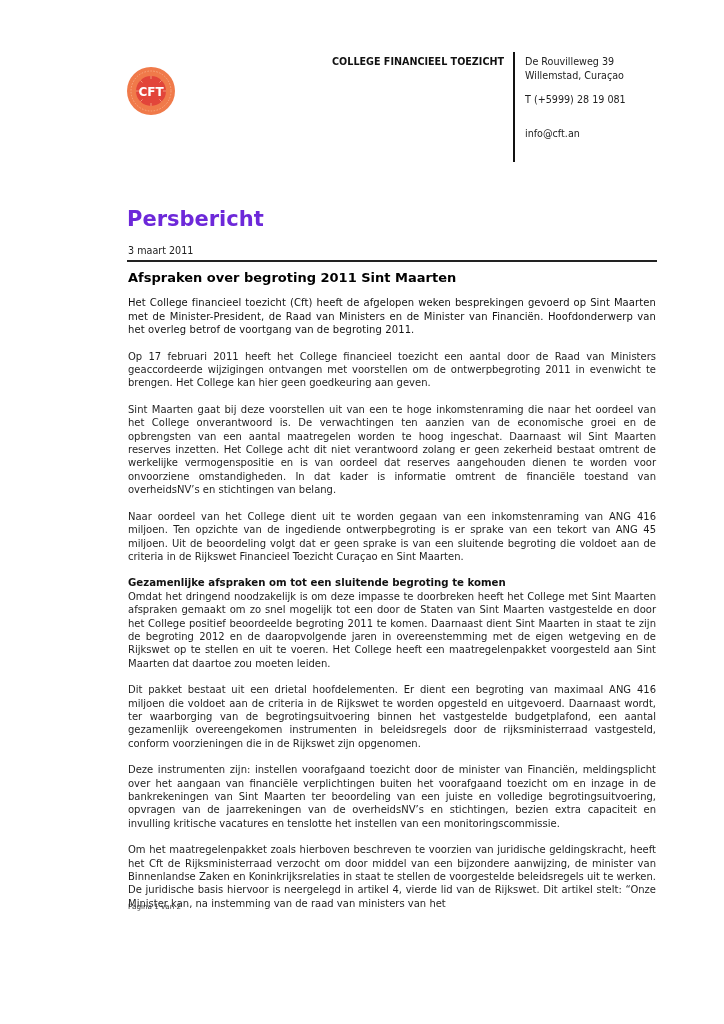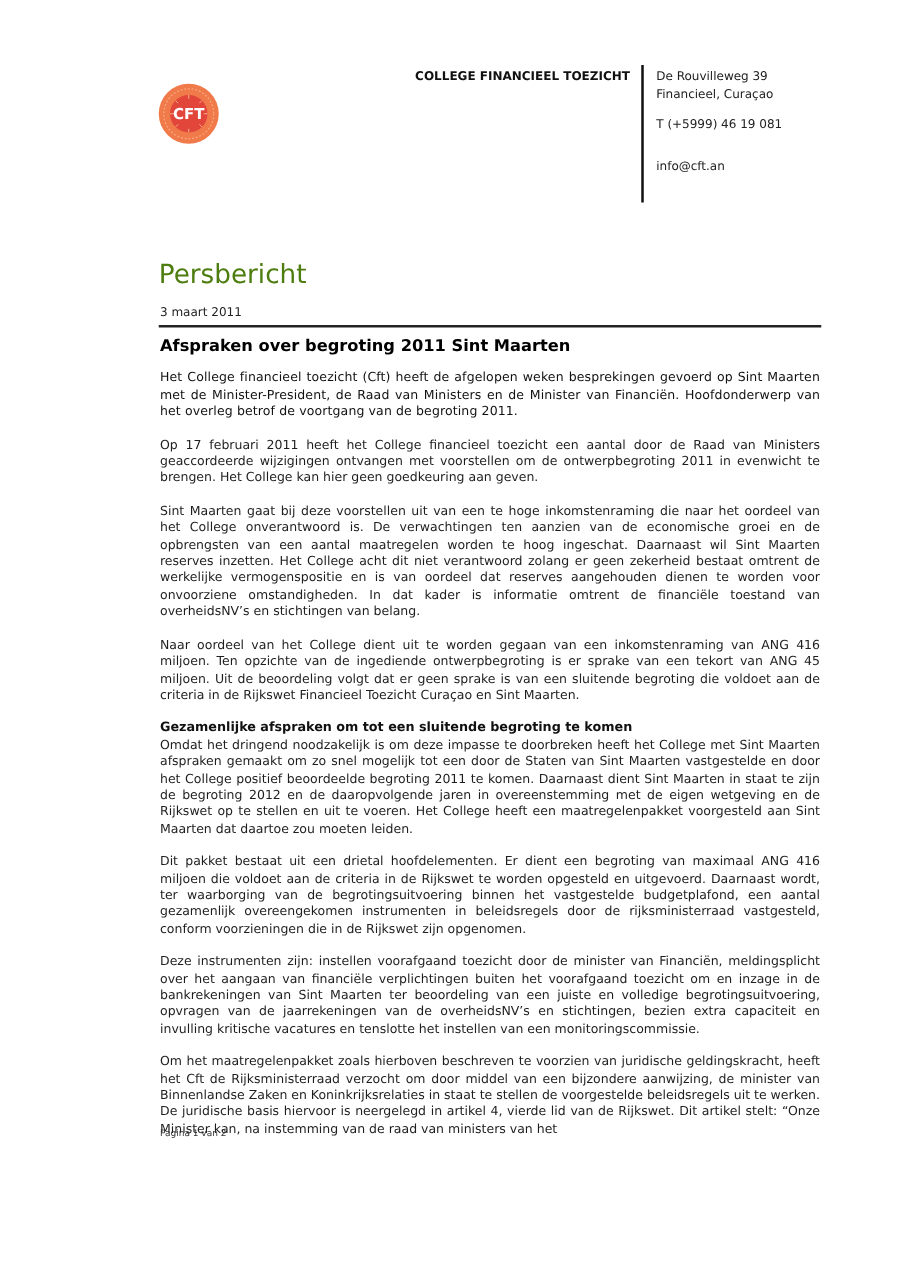--- a/index.html
+++ b/index.html
@@ -11,21 +11,21 @@
   .logo { position: absolute; left: 126px; top: 66px; width: 50px; height: 50px; }
   .org-name { position: absolute; left: 320px; top: 56px; width: 184px; text-align: right;
               font-size: 9.6px; font-weight: bold; letter-spacing: 0; color: #111; }
   .header-divider { position: absolute; left: 513px; top: 52px; width: 2px; height: 110px; background: #111; }
   .contact { position: absolute; left: 525px; top: 55px; font-size: 9.6px; line-height: 14px; color: #222; }
   .contact .line { display: block; white-space: nowrap; }
   .contact .gap1 { height: 10px; }
   .contact .gap2 { height: 20px; }
 
   
-  .doc-title { position: absolute; left: 127px; top: 207px; font-size: 21px; font-weight: normal; color: #4d7c0f; margin: 0; }
+  .doc-title { position: absolute; left: 127px; top: 207px; font-size: 21px; font-weight: bold; color: #6d28d9; margin: 0; }
   .date { position: absolute; left: 128px; top: 245px; font-size: 9.6px; color: #222; }
   .title-rule { position: absolute; left: 127px; top: 260px; width: 530px; height: 1.5px; background: #222; }
 
   .content { position: absolute; left: 128px; top: 271px; width: 528px; font-size: 10px; line-height: 13.4px; color: #1e1e1e; }
   .content h2 { font-size: 13px; font-weight: bold; margin: 0 0 12px 0; color: #000000; }
   .content p { margin: 0; text-align: justify; }
   .content .lead { font-weight: normal; font-size: 10px; letter-spacing: 0.1px; margin-bottom: 13px; color: #111; }
   .content h3 { font-size: 10.2px; font-weight: bold; margin: 0; color: #111; }
   .content .para { margin-bottom: 13px; }
 
@@ -53,23 +53,23 @@
       </g>
       <text x="25" y="29.5" text-anchor="middle" font-family="DejaVu Sans, sans-serif" font-weight="bold" font-size="12" fill="#ffffff">CFT</text>
     </svg>
   </div>
 
   <div class="org-name">COLLEGE FINANCIEEL TOEZICHT</div>
   <div class="header-divider"></div>
 
   <div class="contact">
     <span class="line">De Rouvilleweg 39</span>
-    <span class="line">Financieel, Curaçao</span>
+    <span class="line">Willemstad, Curaçao</span>
     <div class="gap1"></div>
-    <span class="line">T (+5999) 46 19 081</span>
+    <span class="line">T (+5999) 28 19 081</span>
     <div class="gap2"></div>
     <span class="line">info@cft.an</span>
   </div>
 
   <h1 class="doc-title">Persbericht</h1>
   <div class="date">3 maart 2011</div>
   <div class="title-rule"></div>
 
   <div class="content">
     <h2>Afspraken over begroting 2011 Sint Maarten</h2>

